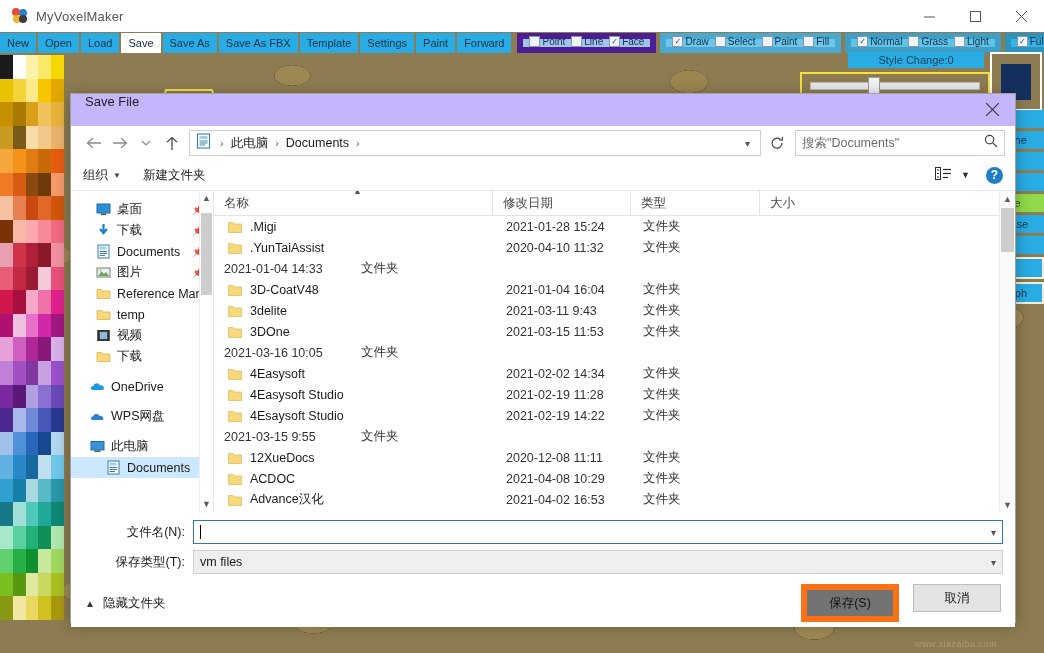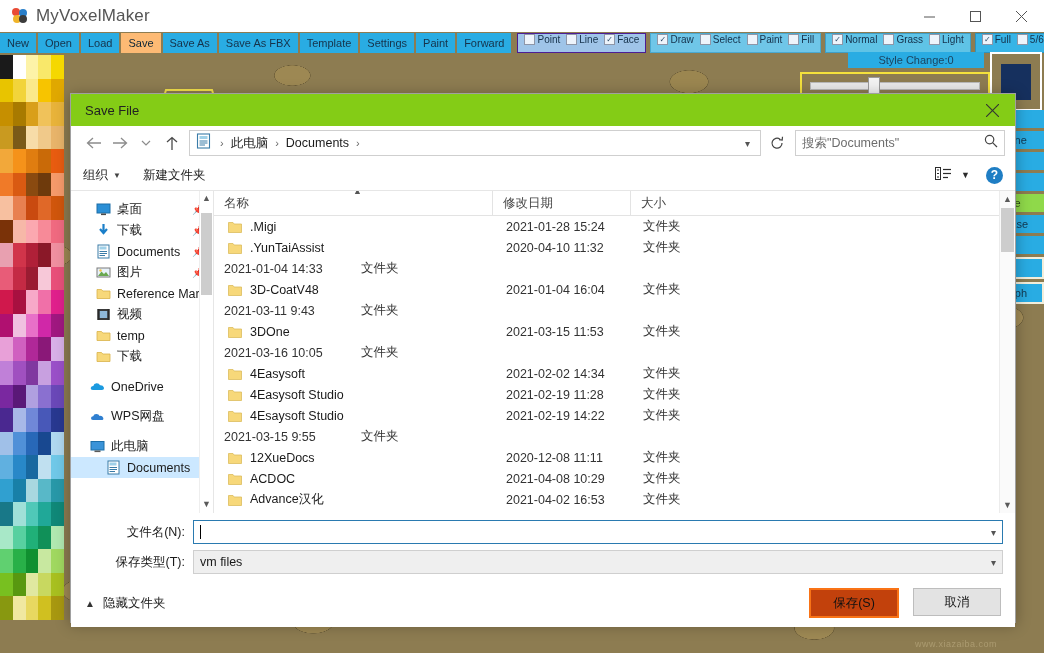--- a/index.html
+++ b/index.html
@@ -16,21 +16,21 @@
     position:absolute;left:0;top:0;width:1044px;height:32px;
     background:#ffffff;border-bottom:1px solid #e4e4e4;
     display:flex;align-items:center;
   }
   #app-logo{width:16px;height:16px;margin-left:12px;margin-right:8px;position:relative;}
   #app-logo .q{position:absolute;width:8px;height:8px;border-radius:50%;}
   #app-logo .q1{left:0;top:0;background:#e94b35;}
   #app-logo .q2{left:7px;top:1px;background:#2a7fc9;}
   #app-logo .q3{left:1px;top:7px;background:#f0b429;}
   #app-logo .q4{left:7px;top:7px;background:#3b3b3b;}
-  #app-title-text{font-size:17px;color:#555;letter-spacing:.2px;}
+  #app-title-text{font-size:13px;color:#555;letter-spacing:.2px;}
   #app-winbtns{margin-left:auto;display:flex;height:32px;}
   .winbtn{width:46px;height:32px;display:flex;align-items:center;justify-content:center;color:#555;}
   .winbtn svg{display:block;}
 
   
   #canvas-area{position:absolute;left:0;top:32px;width:1044px;height:621px;overflow:hidden;
     background:#8a7a52;}
   .rockbg{position:absolute;inset:0;
     background-color:#8d7c51;
     background-image:
@@ -59,22 +59,22 @@
 
   
   #palette{position:absolute;left:0;top:55px;width:64px;height:565px;
     display:grid;grid-template-columns:repeat(5,1fr);grid-auto-rows:1fr;gap:0;}
   #palette div{width:100%;height:100%;}
 
   
   #toolbar{position:absolute;left:0;top:33px;width:1044px;height:20px;display:flex;align-items:stretch;}
   .tb-btn{background:#29ace3;color:#16324a;font-size:11px;display:flex;align-items:center;
     justify-content:center;padding:0 7px;margin-right:2px;white-space:nowrap;}
-  .tb-btn.pressed{background:#fdba74;color:#0c2536;}
-  .tb-group{display:flex;align-items:flex-start;background:#9fc4e8;border:1px solid #4c1d95;
+  .tb-btn.pressed{background:#ffffff;color:#0c2536;}
+  .tb-group{display:flex;align-items:flex-end;background:#9fc4e8;border:6px solid #4c1d95;
     margin-left:4px;padding:0 3px;}
   .tb-group.g2{background:#6fc6e8;border-color:#4aa9d0;}
   .tb-group.g3{background:#5fc3e6;border-color:#3f9ec6;}
   .tb-group.g4{background:#37b4e6;border-color:#2b93bf;}
   .cb{display:flex;align-items:center;margin:0 3px;font-size:10px;color:#14304a;white-space:nowrap;}
   .cbox{width:9px;height:9px;background:#eef4fb;border:1px solid #8e96a8;margin-right:2px;
     display:flex;align-items:center;justify-content:center;font-size:8px;line-height:1;color:#2b4a68;}
 
   
   #style-change{position:absolute;left:848px;top:52px;width:136px;height:16px;background:#29ace3;
@@ -87,21 +87,21 @@
   #preview-cube{width:30px;height:36px;background:#16305e;}
   #right-buttons{position:absolute;left:1000px;top:110px;width:44px;}
   .rbtn{height:18px;background:#29ace3;color:#12374f;font-size:11px;display:flex;align-items:center;
     padding-left:3px;margin-bottom:3px;overflow:hidden;white-space:nowrap;}
   .rbtn.green{background:#8fd94a;color:#2c4a13;}
   .rbtn.outlined{border:2px solid #f3eedb;}
 
   
   #save-dialog{position:absolute;left:70px;top:93px;width:944px;height:528px;
     background:#ffffff;border:1px solid #a0a0a0;box-shadow:0 2px 14px rgba(0,0,0,.3);}
-  #dlg-titlebar{height:32px;display:flex;align-items:center;background:#84cc16;}
+  #dlg-titlebar{height:32px;display:flex;background:#c4b5fd;}
   #dlg-title{font-size:13px;color:#222;margin-left:14px;}
   #dlg-close{margin-left:auto;width:46px;height:30px;display:flex;align-items:center;justify-content:center;color:#333;}
 
   #nav-row{height:34px;display:flex;align-items:center;padding:0 10px;background:#fff;}
   .nav-ico{width:26px;height:26px;display:flex;align-items:center;justify-content:center;color:#8c8c8c;}
   .nav-ico.on{color:#4a4a4a;}
   #addressbar{flex:1;height:24px;border:1px solid #cfcfcf;background:#fff;display:flex;align-items:center;
     padding:0 4px;margin:0 4px;}
   #addressbar .doc-ico{margin:0 4px 0 2px;}
   .crumb{font-size:12.5px;color:#1a1a1a;padding:0 2px;}
@@ -170,21 +170,21 @@
   .caret-dn{margin-left:auto;font-size:10px;color:#555;}
   #caret-text{width:1px;height:14px;background:#000;}
 
   
   #dlg-footer{height:48px;display:flex;align-items:center;padding:0 14px;background:#fff;}
   #hide-folders{display:flex;align-items:center;font-size:12.5px;color:#1a1a1a;}
   #hide-folders .chev{font-size:10px;margin-right:8px;color:#333;}
   #footer-btns{margin-left:auto;display:flex;}
   .dlg-btn{width:86px;height:26px;display:flex;align-items:center;justify-content:center;
     font-size:12.5px;color:#111;background:#e3e3e3;border:1px solid #bdbdbd;margin-left:14px;}
-  .dlg-btn.primary{background:#c2410c;border:2px solid #f97316;}
+  .dlg-btn.primary{background:#737373;border:6px solid #f97316;}
 
   
   #watermark{position:absolute;right:8px;bottom:4px;width:160px;height:56px;opacity:.5;
     display:flex;flex-direction:column;align-items:center;justify-content:flex-end;pointer-events:none;}
   #wm-text{font-size:9px;color:#c9b98f;letter-spacing:.5px;}
 </style>
 </head>
 <body>
 
 <div id="app-window">
@@ -581,35 +581,35 @@
               <span class="side-ico">
                 <svg width="15" height="15" viewBox="0 0 15 15">
                   <path d="M1 3.5 L5.5 3.5 L6.8 5 L14 5 L14 12.5 L1 12.5 Z" fill="#f7d87a" stroke="#d9b24a" stroke-width="0.8"></path>
                 </svg>
               </span>
               <span>Reference Mar</span>
             </div>
             <div class="side-item indent1">
               <span class="side-ico">
                 <svg width="15" height="15" viewBox="0 0 15 15">
+                  <path d="M1 3.5 L5.5 3.5 L6.8 5 L14 5 L14 12.5 L1 12.5 Z" fill="#f7d87a" stroke="#d9b24a" stroke-width="0.8"></path>
+                </svg>
+              </span>
+              <span>temp</span>
+            </div>
+            <div class="side-item indent1">
+              <span class="side-ico">
+                <svg width="15" height="15" viewBox="0 0 15 15">
                   <rect x="1.5" y="2" width="12" height="11" fill="#3a3a3a"></rect>
                   <rect x="3.5" y="4" width="8" height="7" fill="#8fb8d8"></rect>
                   <rect x="1.5" y="2" width="2" height="11" fill="#2a2a2a"></rect>
                   <rect x="11.5" y="2" width="2" height="11" fill="#2a2a2a"></rect>
                 </svg>
               </span>
               <span>视频</span>
-            </div>
-            <div class="side-item indent1">
-              <span class="side-ico">
-                <svg width="15" height="15" viewBox="0 0 15 15">
-                  <path d="M1 3.5 L5.5 3.5 L6.8 5 L14 5 L14 12.5 L1 12.5 Z" fill="#f7d87a" stroke="#d9b24a" stroke-width="0.8"></path>
-                </svg>
-              </span>
-              <span>temp</span>
             </div>
             <div class="side-item indent1">
               <span class="side-ico">
                 <svg width="15" height="15" viewBox="0 0 15 15">
                   <path d="M1 3.5 L5.5 3.5 L6.8 5 L14 5 L14 12.5 L1 12.5 Z" fill="#f7d87a" stroke="#d9b24a" stroke-width="0.8"></path>
                 </svg>
               </span>
               <span>下载</span>
             </div>
             <div class="gap"></div>
@@ -660,20 +660,21 @@
         </div>
       </div>
 
       <div id="filelist">
         <div id="col-head">
           <div class="col name">
             <span>名称</span>
             <span id="sort-caret">▲</span>
           </div>
           <div class="col date">修改日期</div>
+          <div class="col type">类型</div>
           <div class="col size">大小</div>
         </div>
         <div id="file-rows">
             <div class="frow">
               <div class="fname">
                 <span class="folder-ico"><svg width="14" height="12" viewBox="0 0 14 12">
                     <path d="M0.5 1.5 L5 1.5 L6.2 3 L13.5 3 L13.5 11.5 L0.5 11.5 Z" fill="#f7d87a" stroke="#dcbc5e" stroke-width="0.8"></path>
                   </svg></span>
                 <span>.Migi</span>
               </div>
@@ -702,20 +703,26 @@
                 <span class="folder-ico"><svg width="14" height="12" viewBox="0 0 14 12">
                     <path d="M0.5 1.5 L5 1.5 L6.2 3 L13.5 3 L13.5 11.5 L0.5 11.5 Z" fill="#f7d87a" stroke="#dcbc5e" stroke-width="0.8"></path>
                   </svg></span>
                 <span>3D-CoatV48</span>
               </div>
               <div class="fdate">2021-01-04 16:04</div>
               <div class="ftype">文件夹</div>
               <div class="fsize"></div>
             </div>
             <div class="frow">
+              <div class="fname">
+                <span class="folder-ico"><svg width="14" height="12" viewBox="0 0 14 12">
+                    <path d="M0.5 1.5 L5 1.5 L6.2 3 L13.5 3 L13.5 11.5 L0.5 11.5 Z" fill="#f7d87a" stroke="#dcbc5e" stroke-width="0.8"></path>
+                  </svg></span>
+                <span>3delite</span>
+              </div>
               <div class="fdate">2021-03-11 9:43</div>
               <div class="ftype">文件夹</div>
               <div class="fsize"></div>
             </div>
             <div class="frow">
               <div class="fname">
                 <span class="folder-ico"><svg width="14" height="12" viewBox="0 0 14 12">
                     <path d="M0.5 1.5 L5 1.5 L6.2 3 L13.5 3 L13.5 11.5 L0.5 11.5 Z" fill="#f7d87a" stroke="#dcbc5e" stroke-width="0.8"></path>
                   </svg></span>
                 <span>3DOne</span>

